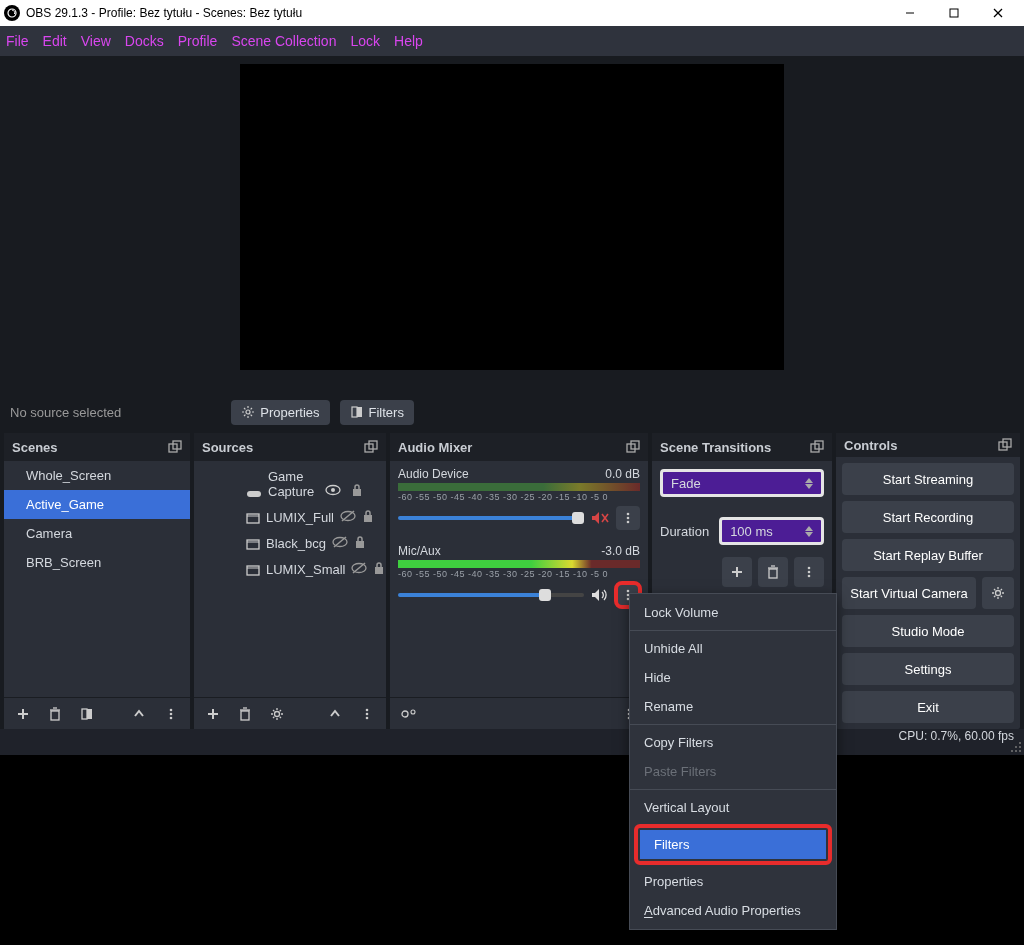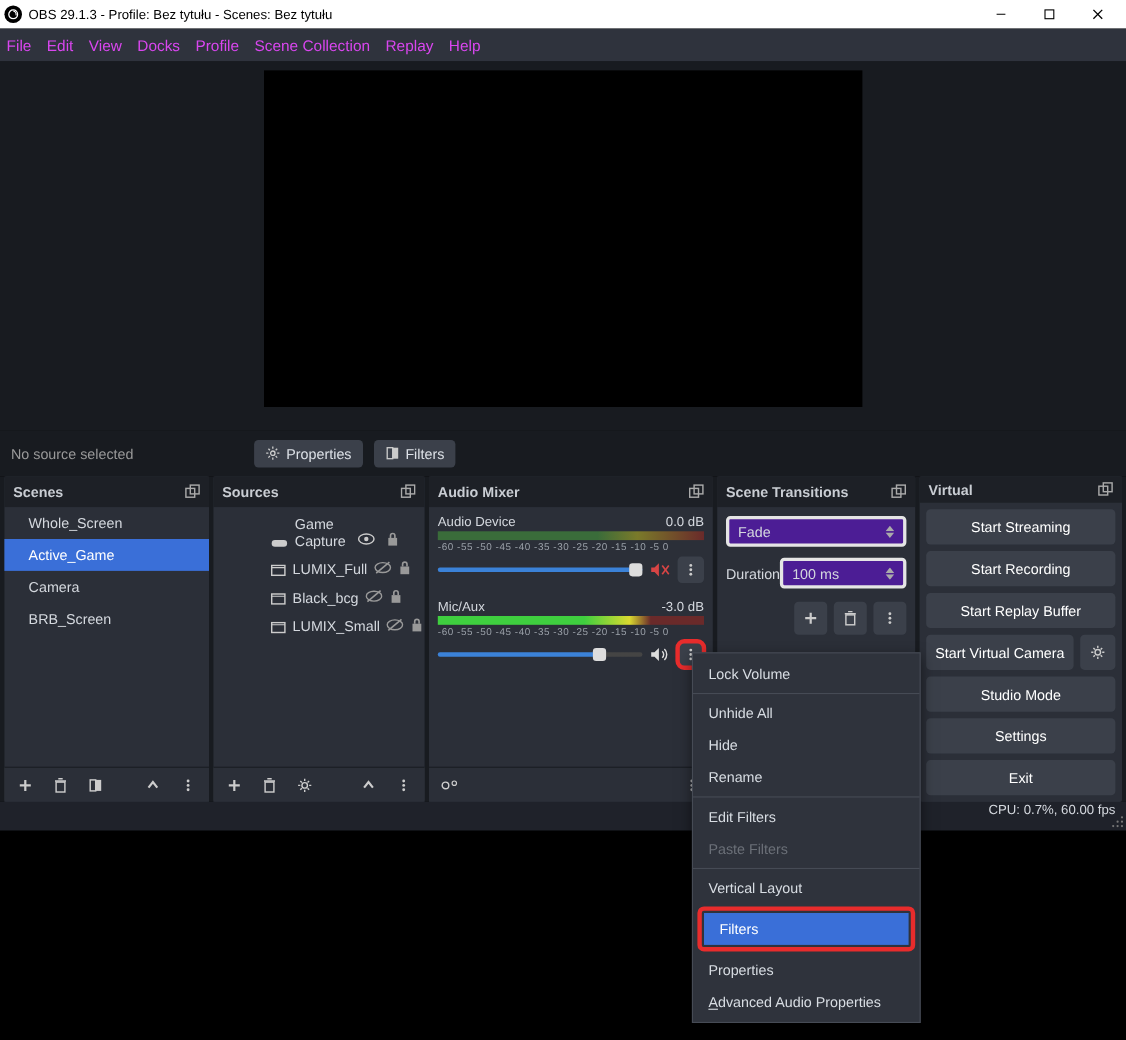--- a/index.html
+++ b/index.html
@@ -56,21 +56,21 @@
 .slider { flex: 1; height: 4px; background: #3b82d8; position: relative; border-radius: 2px; }
 .slider::after { content:''; position:absolute; right:0; top:-4px; width:12px; height:12px; background:#ddd; border-radius:3px; }
 .slider.mic { background: linear-gradient(to right, #3b82d8 82%, #444 82%); }
 .slider.mic::after { right: 18%; }
 .spk-icon { width: 20px; display:flex; align-items:center; justify-content:center; }
 .menu-btn { width: 24px; height: 24px; background: #3b404a; border-radius: 4px; display: flex; align-items: center; justify-content: center; }
 .menu-btn.hl { outline: 4px solid #e82c2c; outline-offset: -2px; border-radius:6px; }
 
 .trans-body { padding: 8px; }
 .dropdown { background: #4c1d95; border: 3px solid #e5e5e5; border-radius: 4px; padding: 4px 8px; display: flex; align-items: center; justify-content: space-between; height: 28px; }
-.dur-row { display: flex; align-items: center; gap: 0; margin-top: 10px; }
+.dur-row { display: flex; align-items: center; gap: 10px; margin-top: 20px; }
 .spinner { display:flex; flex-direction:column; gap:1px; }
 .trans-btns { display: flex; gap: 6px; margin-top: 12px; justify-content: flex-end; }
 .sq-btn { width: 30px; height: 30px; background: #3b404a; border-radius: 4px; display: flex; align-items: center; justify-content: center; }
 
 .ctrl-body { padding: 6px; display: flex; flex-direction: column; gap: 6px; }
 .ctrl-btn { background: #3b404a; border-radius: 4px; height: 32px; display: flex; align-items: center; justify-content: center; color: #ffffff; font-size: 13px; }
 .ctrl-row { display: flex; gap: 6px; }
 .ctrl-row .ctrl-btn { flex: 1; }
 .cog-small { width: 32px; background: #3b404a; border-radius: 4px; display:flex;align-items:center;justify-content:center;}
 
@@ -118,21 +118,21 @@
     </div>
 </div>
 
 <div class="menubar">
   <span><span class="under">File</span></span>
   <span><span class="under">Edit</span></span>
   <span><span class="under">View</span></span>
   <span><span class="under">Docks</span></span>
   <span><span class="under">Profile</span></span>
   <span><span class="under">Scene Collection</span></span>
-  <span><span class="under">Replay</span></span>
+  <span><span class="under">Lock</span></span>
   <span><span class="under">Help</span></span>
 </div>
 
 <div class="preview-area">
   <div class="preview-canvas"></div>
 </div>
 
 <div class="toolbar-row">
   <span class="label">No source selected</span>
   <div class="tbtn">
@@ -463,21 +463,21 @@
               <circle cx="8" cy="8" r="1.3" fill="#ccc"></circle>
               <circle cx="8" cy="12" r="1.3" fill="#ccc"></circle>
             </svg>
           </div>
       </div>
     </div>
   </div>
 
   <div class="panel panel-controls">
     <div class="panel-header">
-      <span>Virtual</span>
+      <span>Controls</span>
       <svg class="dock-icon" viewBox="0 0 14 14">
           <rect x="1" y="4" width="8" height="8" fill="none" stroke="#aaa" stroke-width="1.3"></rect>
           <rect x="5" y="1" width="8" height="8" fill="none" stroke="#aaa" stroke-width="1.3"></rect>
         </svg>
     </div>
     <div class="ctrl-body">
       <div class="ctrl-btn">Start Streaming</div>
       <div class="ctrl-btn">Start Recording</div>
       <div class="ctrl-btn">Start Replay Buffer</div>
       <div class="ctrl-row">
@@ -515,21 +515,21 @@
     </svg>
 </div>
 
 <div class="context-menu">
   <div class="ctx-item">Lock Volume</div>
   <div class="ctx-sep"></div>
   <div class="ctx-item">Unhide All</div>
   <div class="ctx-item">Hide</div>
   <div class="ctx-item">Rename</div>
   <div class="ctx-sep"></div>
-  <div class="ctx-item">Edit Filters</div>
+  <div class="ctx-item">Copy Filters</div>
   <div class="ctx-item disabled">Paste Filters</div>
   <div class="ctx-sep"></div>
   <div class="ctx-item">Vertical Layout</div>
   <div class="ctx-hl-box">
     <div class="ctx-item hl">Filters</div>
   </div>
   <div class="ctx-item">Properties</div>
   <div class="ctx-item"><span class="under">A</span>dvanced Audio Properties</div>
 </div>
 

